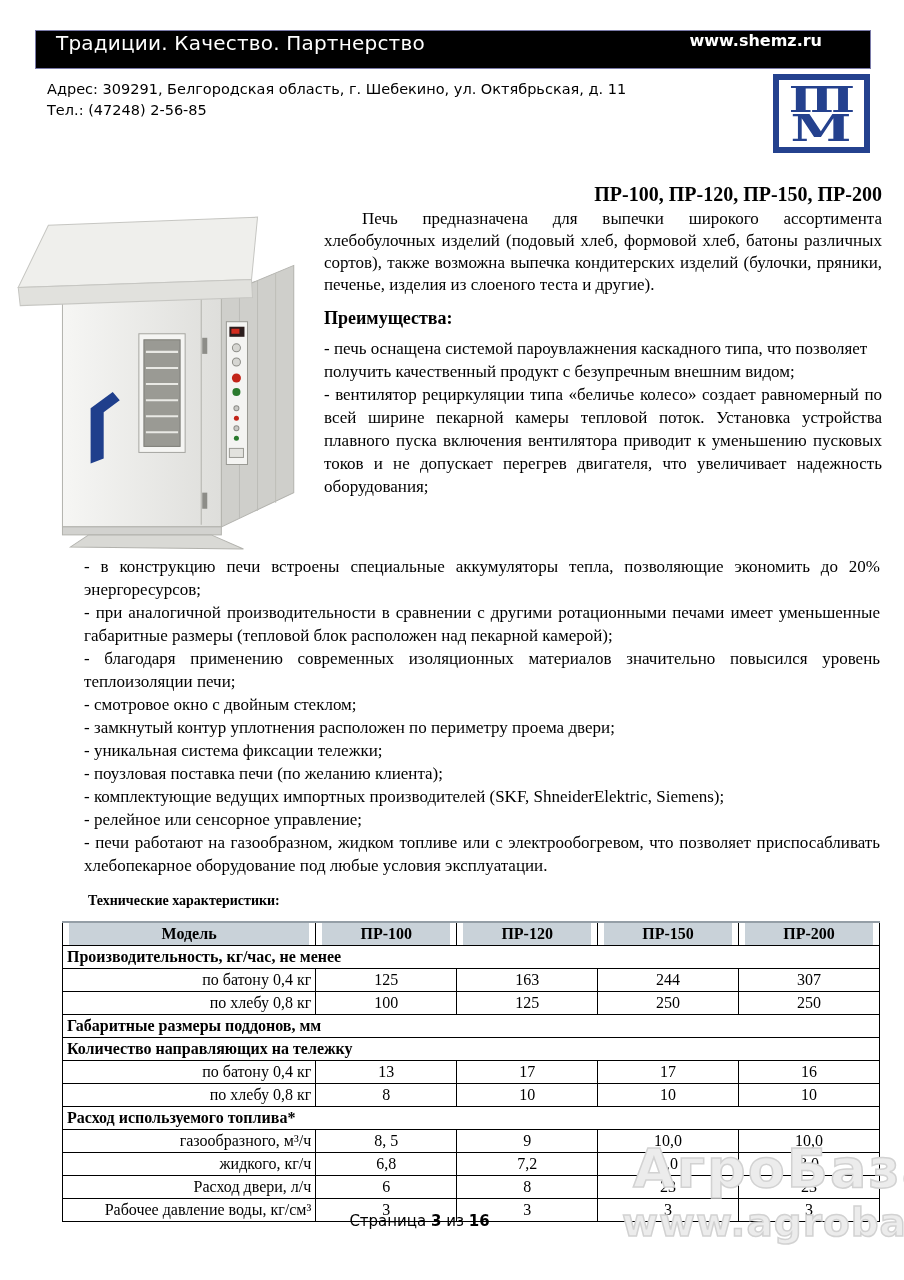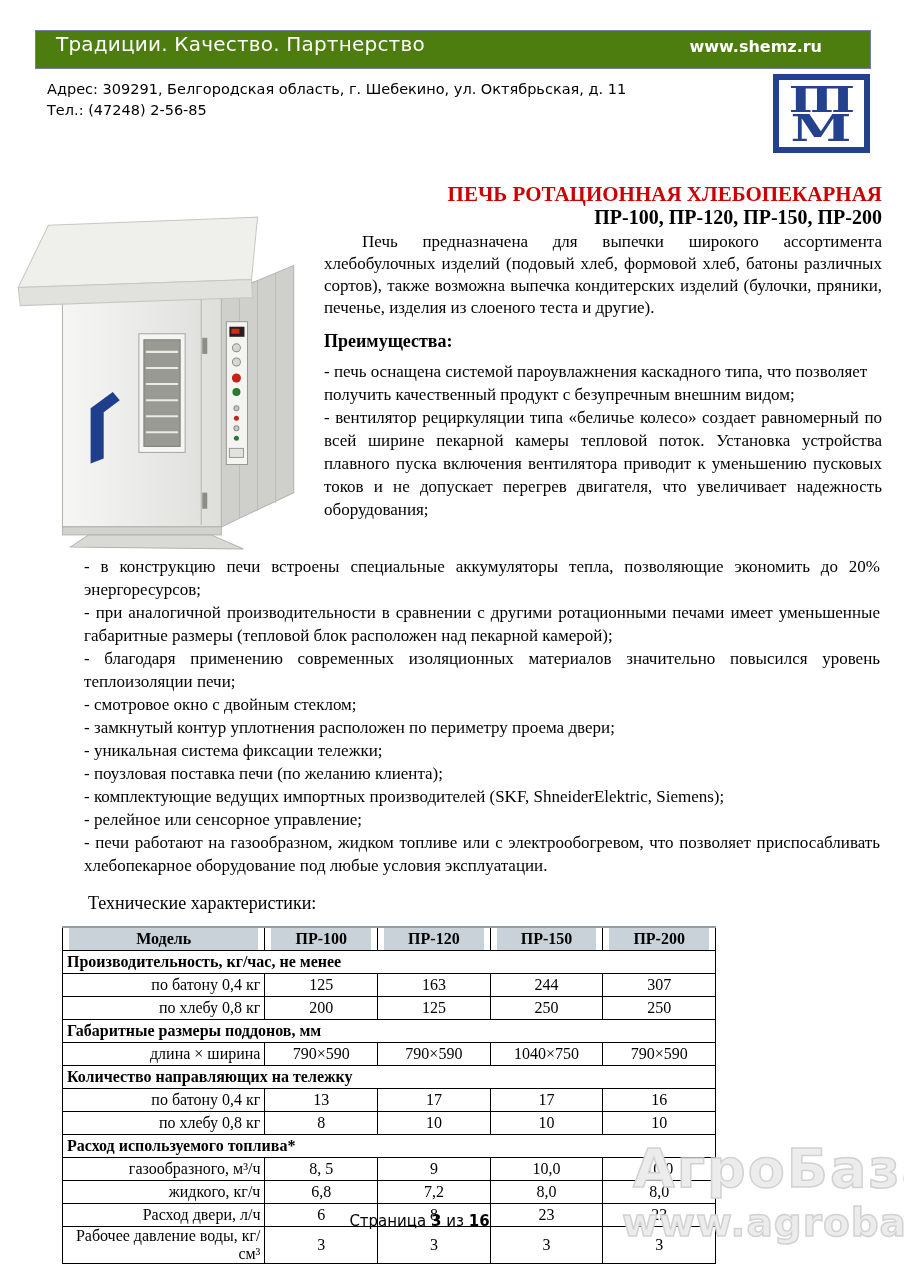--- a/index.html
+++ b/index.html
@@ -1,21 +1,21 @@
 <!DOCTYPE html>
 <html><head>
 <meta charset="utf-8">
 <style>
   html,body{margin:0;padding:0;background:#888;}
   .page{position:relative;width:904px;height:1280px;background:#fff;overflow:hidden;
         font-family:"Liberation Serif",serif;color:#000;box-shadow:0 0 6px rgba(0,0,0,.4);}
   
-  .header-bar{position:absolute;left:35px;top:30px;width:836px;height:39px;background:#4d7c0f;
-      border:1px solid #7a7aa8;box-sizing:border-box;display:flex;align-items:flex-end;
-      justify-content:space-between;padding:0 48px 12px 20px;}
+  .header-bar{position:absolute;left:35px;top:30px;width:836px;height:39px;background:#000000;
+      border:1px solid #7a7aa8;box-sizing:border-box;display:flex;align-items:flex-start;
+      justify-content:space-between;padding:0 48px 4px 20px;}
   .tagline{color:#fff;font-family:"DejaVu Sans",sans-serif;font-size:20px;letter-spacing:.2px;}
   .website{color:#fff;font-family:"DejaVu Sans",sans-serif;font-size:16px;font-weight:bold;}
   
   .contact{position:absolute;left:47px;top:79px;font-family:"DejaVu Sans",sans-serif;
       font-size:14.5px;line-height:21px;}
   
   .logo{position:absolute;left:773px;top:74px;width:97px;height:79px;border:6px solid #24418e;
       box-sizing:border-box;background:#fff;display:flex;flex-direction:column;align-items:center;
       justify-content:center;overflow:hidden;}
   .logo span{font-family:"DejaVu Serif",serif;font-weight:bold;color:#24418e;line-height:.78;display:block;}
@@ -26,23 +26,23 @@
   .oven-figure{float:left;width:316px;height:360px;margin:12px 6px 0 2px;}
   .title{color:#cc0000;font-weight:bold;font-size:21px;line-height:23px;text-align:right;margin:0;}
   .models{font-weight:bold;font-size:20px;line-height:23px;text-align:right;margin:0 0 2px 0;}
   .desc{font-size:17px;line-height:22px;text-align:justify;text-indent:38px;margin:2px 0 12px 0;padding-left:31px;}
   .adv-heading{font-weight:bold;font-size:18px;margin:10px 0 8px 0;}
   .adv-narrow p{font-size:17px;line-height:23px;margin:0;}
   .adv-narrow p:nth-child(1){text-align:left;}
   .adv-narrow p:nth-child(2){text-align:justify;padding-left:40px;}
   .adv-wide{clear:left;margin:2px 0 0 84px;width:796px;}
   .adv-wide p{font-size:17px;line-height:23px;margin:0;text-align:justify;}
-  .specs-heading{clear:both;font-weight:normal;font-size:18px;margin:16px 0 12px 88px;}
-  
-  table.specs{border-collapse:collapse;margin-left:62px;width:654px;font-size:16px;
+  .specs-heading{clear:both;font-weight:bold;font-size:14px;margin:16px 0 12px 88px;}
+  
+  table.specs{border-collapse:collapse;margin-left:62px;width:818px;font-size:16px;
       font-family:"Liberation Serif",serif;}
   table.specs th,table.specs td{border:1px solid #000;height:22px;padding:0 4px;vertical-align:middle;}
   table.specs th{background:#c9d2d9;font-weight:bold;text-align:center;
       box-shadow:inset 6px 0 0 #fff, inset -6px 0 0 #fff;border-top:2px solid #949ea6;}
   td.section{font-weight:bold;text-align:left;}
   td.rowlabel{text-align:right;}
   td.val{text-align:center;}
   
   .footer{position:absolute;left:0;top:1212px;width:839px;text-align:center;
       font-family:"DejaVu Sans",sans-serif;font-size:15px;white-space:pre;}
@@ -118,21 +118,20 @@
         <circle cx="231" cy="222" r="2.5" fill="#c22418"></circle>
         <circle cx="231" cy="232" r="2.5" fill="#c9c9c5" stroke="#8d8d88"></circle>
         <circle cx="231" cy="242" r="2.5" fill="#2a7a2e"></circle>
         <rect x="224" y="252" width="14" height="9" fill="#e2e2de" stroke="#9a9a94"></rect>
 
         <rect x="58" y="330" width="158" height="8" fill="#d2d2cf" stroke="#b2b2ad"></rect>
         <polygon points="84,338 206,338 238,352 66,350" fill="#d9d9d5" stroke="#b2b2ad"></polygon>
       </svg>
     </div>
 
-    <h1 class="title">ПЕЧЬ РОТАЦИОННАЯ ХЛЕБОПЕКАРНАЯ</h1>
     <div class="models">ПР-100, ПР-120, ПР-150, ПР-200</div>
     <p class="desc">Печь предназначена для выпечки широкого ассортимента хлебобулочных изделий (подовый хлеб, формовой хлеб, батоны различных сортов), также возможна выпечка кондитерских изделий (булочки, пряники, печенье, изделия из слоеного теста и другие).</p>
     <div class="adv-heading">Преимущества:</div>
     <div class="adv-narrow">
         <p>- печь оснащена системой пароувлажнения каскадного типа, что позволяет получить качественный продукт с безупречным внешним видом;</p>
         <p>- вентилятор рециркуляции типа «беличье колесо» создает равномерный по всей ширине пекарной камеры тепловой поток. Установка устройства плавного пуска включения вентилятора приводит к уменьшению пусковых токов и не допускает перегрев двигателя, что увеличивает надежность оборудования;</p>
       </div>
     <div class="adv-wide">
         <p>- в конструкцию печи встроены специальные аккумуляторы тепла, позволяющие экономить до 20% энергоресурсов;</p>
         <p>- при аналогичной производительности в сравнении с другими ротационными печами имеет уменьшенные габаритные размеры (тепловой блок расположен над пекарной камерой);</p>
@@ -171,34 +170,27 @@
           </tr>
           <tr>
             <td class="rowlabel">по батону 0,4 кг</td>
             <td class="val">125</td>
             <td class="val">163</td>
             <td class="val">244</td>
             <td class="val">307</td>
           </tr>
           <tr>
             <td class="rowlabel">по хлебу 0,8 кг</td>
-            <td class="val">200</td>
+            <td class="val">100</td>
             <td class="val">125</td>
             <td class="val">250</td>
             <td class="val">250</td>
           </tr>
           <tr>
             <td colspan="5" class="section">Габаритные размеры поддонов, мм</td>
-          </tr>
-          <tr>
-            <td class="rowlabel">длина × ширина</td>
-            <td class="val">790×590</td>
-            <td class="val">790×590</td>
-            <td class="val">1040×750</td>
-            <td class="val">790×590</td>
           </tr>
           <tr>
             <td colspan="5" class="section">Количество направляющих на тележку</td>
           </tr>
           <tr>
             <td class="rowlabel">по батону 0,4 кг</td>
             <td class="val">13</td>
             <td class="val">17</td>
             <td class="val">17</td>
             <td class="val">16</td>

